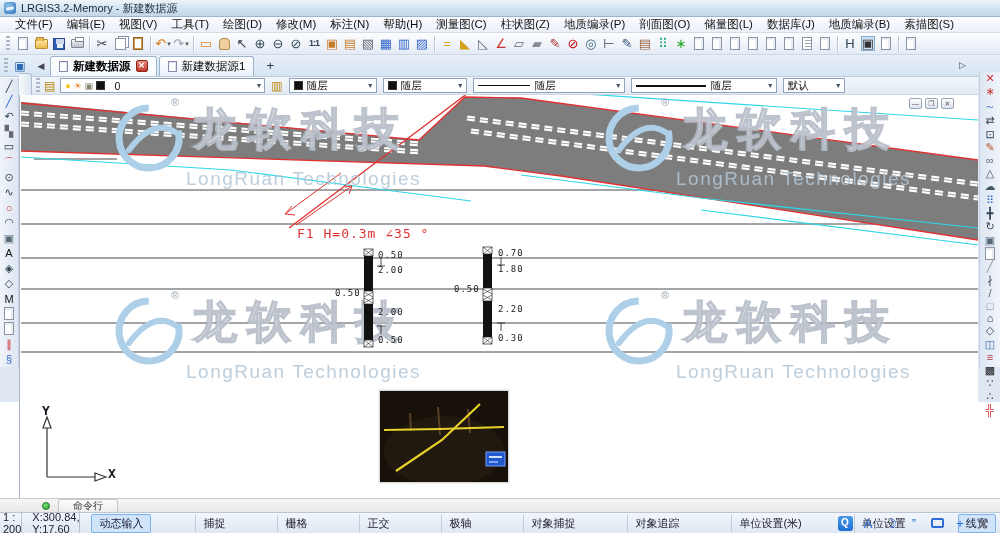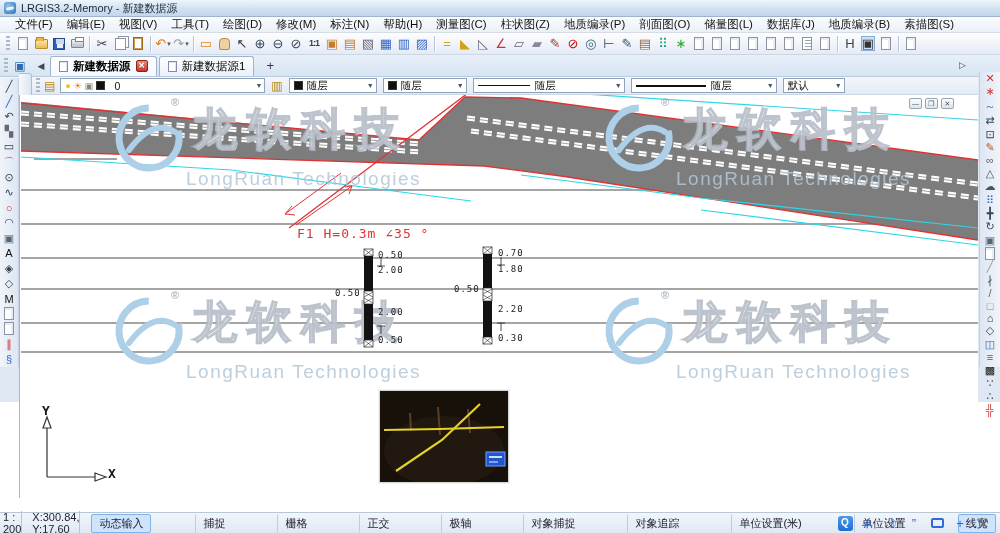--- a/index.html
+++ b/index.html
@@ -708,20 +708,24 @@
         </g>
         <polyline points="4,39 60,38 124,36" fill="none" stroke="#e8d22a" stroke-width="2.2"></polyline>
         <polyline points="16,80 62,49 100,13" fill="none" stroke="#e8d22a" stroke-width="2.2"></polyline>
         <rect x="106" y="61" width="19" height="14" fill="#2256cc" stroke="#6fa0ff" stroke-width="1"></rect>
         <line x1="109" y1="66" x2="122" y2="66" stroke="#cfe0ff" stroke-width="2"></line>
         <line x1="109" y1="71" x2="118" y2="71" stroke="#9fc0ff" stroke-width="1.5"></line>
       </svg>
     </div>
   </div>
 
+  <div class="cmdbar">
+    <span class="cmddot"></span>
+    <span class="cmdtab">命令行</span>
+  </div>
 
   <div class="statusbar">
     <span class="st-scale">1 : 200</span>
     <span class="st-coords">X:300.84, Y:17.60</span>
     <span class="sbtns">
 
     <span class="sbtn active">动态输入</span>
         <span class="sbtn">捕捉</span>
         <span class="sbtn">栅格</span>
         <span class="sbtn">正交</span>

